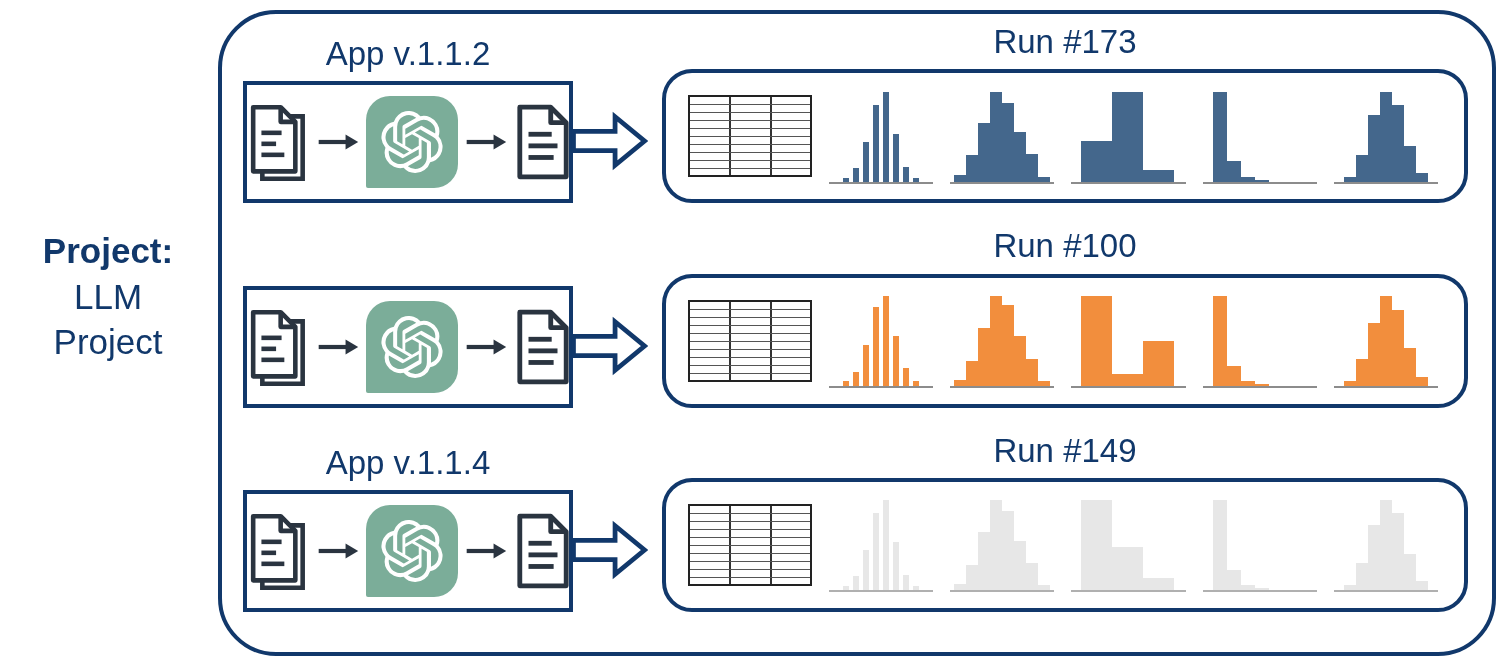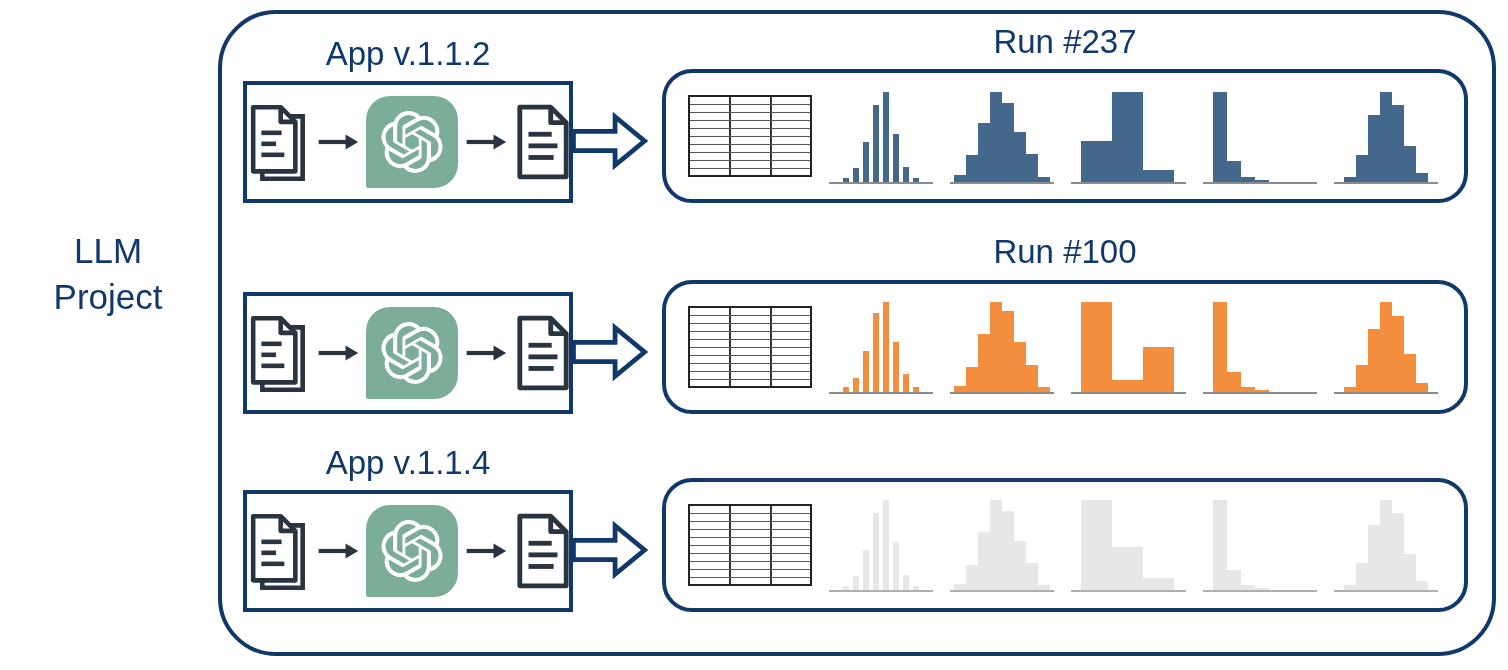--- a/index.html
+++ b/index.html
@@ -54,20 +54,21 @@
   }
   .hist div{flex:none;}
   svg{display:block;}
 </style>
 </head>
 <body>
 
 <div class="canvas">
 
   <div class="project-label">
+    <div class="bold">Project:</div>
     <div>LLM</div>
     <div>Project</div>
   </div>
 
   <div class="outer-box">
 
     <div class="row">
       <div class="app-col">
         <div class="app-title">App v.1.1.2</div>
         <div class="app-box">
@@ -110,21 +111,21 @@
     </svg>
             </span>
         </div>
       </div>
       <div class="big-arrow">
           <svg width="78" height="64" viewBox="0 0 90 66">
       <path d="M4 22 H52 V5 L86 33 L52 61 V44 H4 Z" fill="#fff" stroke="#11386B" stroke-width="5.5" stroke-linejoin="miter"></path>
     </svg>
         </div>
       <div class="run-col">
-        <div class="run-title">Run #237</div>
+        <div class="run-title">Run #173</div>
         <div class="run-box">
           <div class="table-icon"></div>
           <div class="hist" style="border-bottom-color: rgb(140, 140, 140); justify-content: center; column-gap: 4px;">
               <div style="width: 6px; height: 4px; background: rgb(68, 103, 140);"></div>
               <div style="width: 6px; height: 14px; background: rgb(68, 103, 140);"></div>
               <div style="width: 6px; height: 40px; background: rgb(68, 103, 140);"></div>
               <div style="width: 6px; height: 77px; background: rgb(68, 103, 140);"></div>
               <div style="width: 6px; height: 90px; background: rgb(68, 103, 140);"></div>
               <div style="width: 6px; height: 48px; background: rgb(68, 103, 140);"></div>
               <div style="width: 6px; height: 15px; background: rgb(68, 103, 140);"></div>
@@ -303,20 +304,21 @@
     </svg>
             </span>
         </div>
       </div>
       <div class="big-arrow">
           <svg width="78" height="64" viewBox="0 0 90 66">
       <path d="M4 22 H52 V5 L86 33 L52 61 V44 H4 Z" fill="#fff" stroke="#11386B" stroke-width="5.5" stroke-linejoin="miter"></path>
     </svg>
         </div>
       <div class="run-col">
+        <div class="run-title">Run #149</div>
         <div class="run-box">
           <div class="table-icon"></div>
           <div class="hist" style="border-bottom-color: rgb(176, 176, 176); justify-content: center; column-gap: 4px;">
               <div style="width: 6px; height: 4px; background: rgb(231, 231, 231);"></div>
               <div style="width: 6px; height: 14px; background: rgb(231, 231, 231);"></div>
               <div style="width: 6px; height: 40px; background: rgb(231, 231, 231);"></div>
               <div style="width: 6px; height: 77px; background: rgb(231, 231, 231);"></div>
               <div style="width: 6px; height: 90px; background: rgb(231, 231, 231);"></div>
               <div style="width: 6px; height: 48px; background: rgb(231, 231, 231);"></div>
               <div style="width: 6px; height: 15px; background: rgb(231, 231, 231);"></div>

